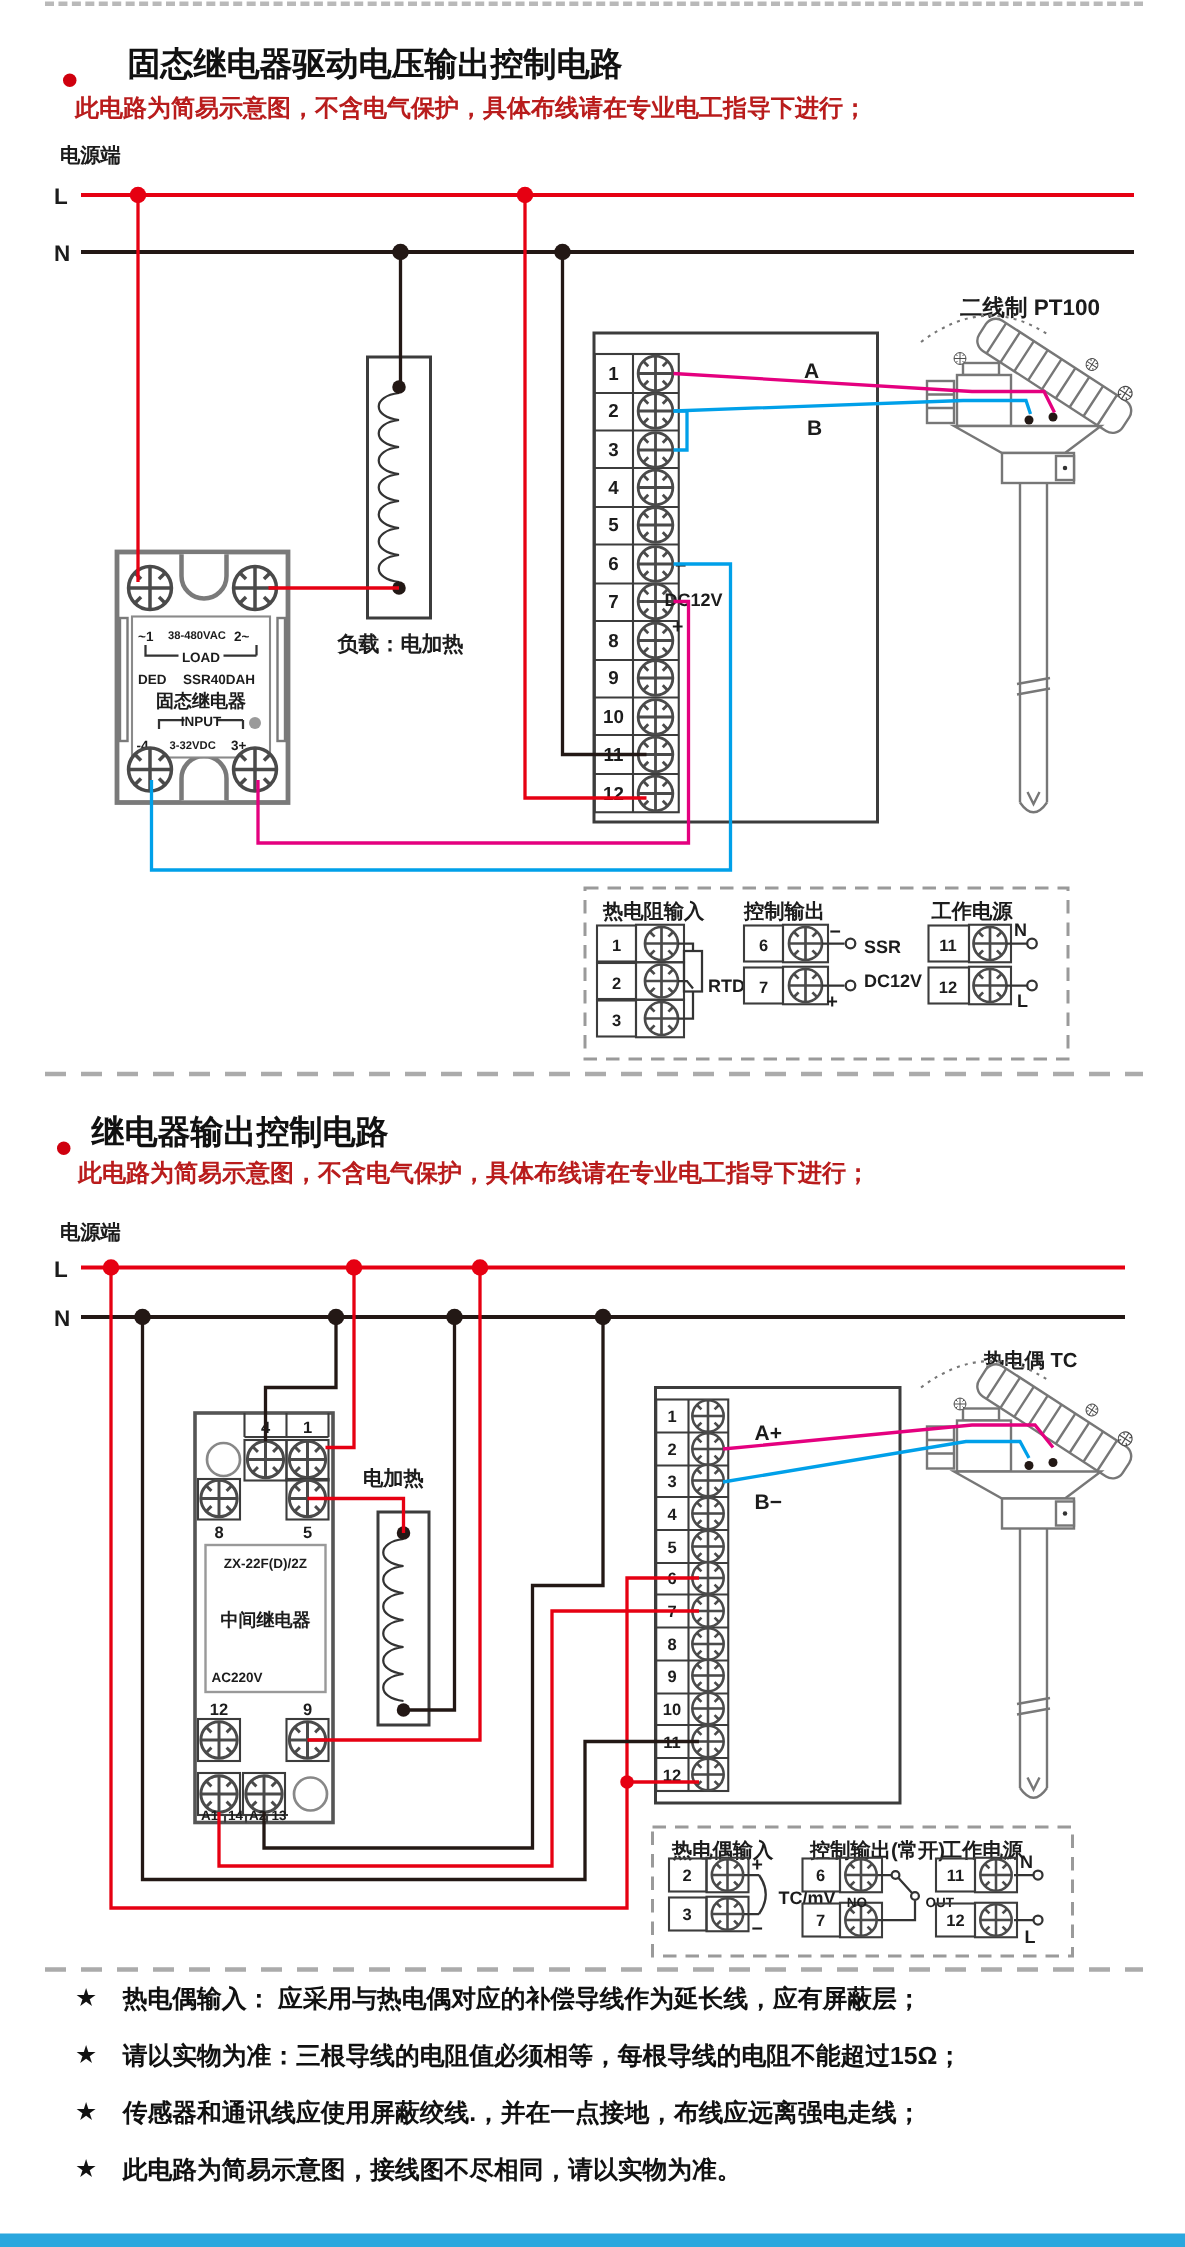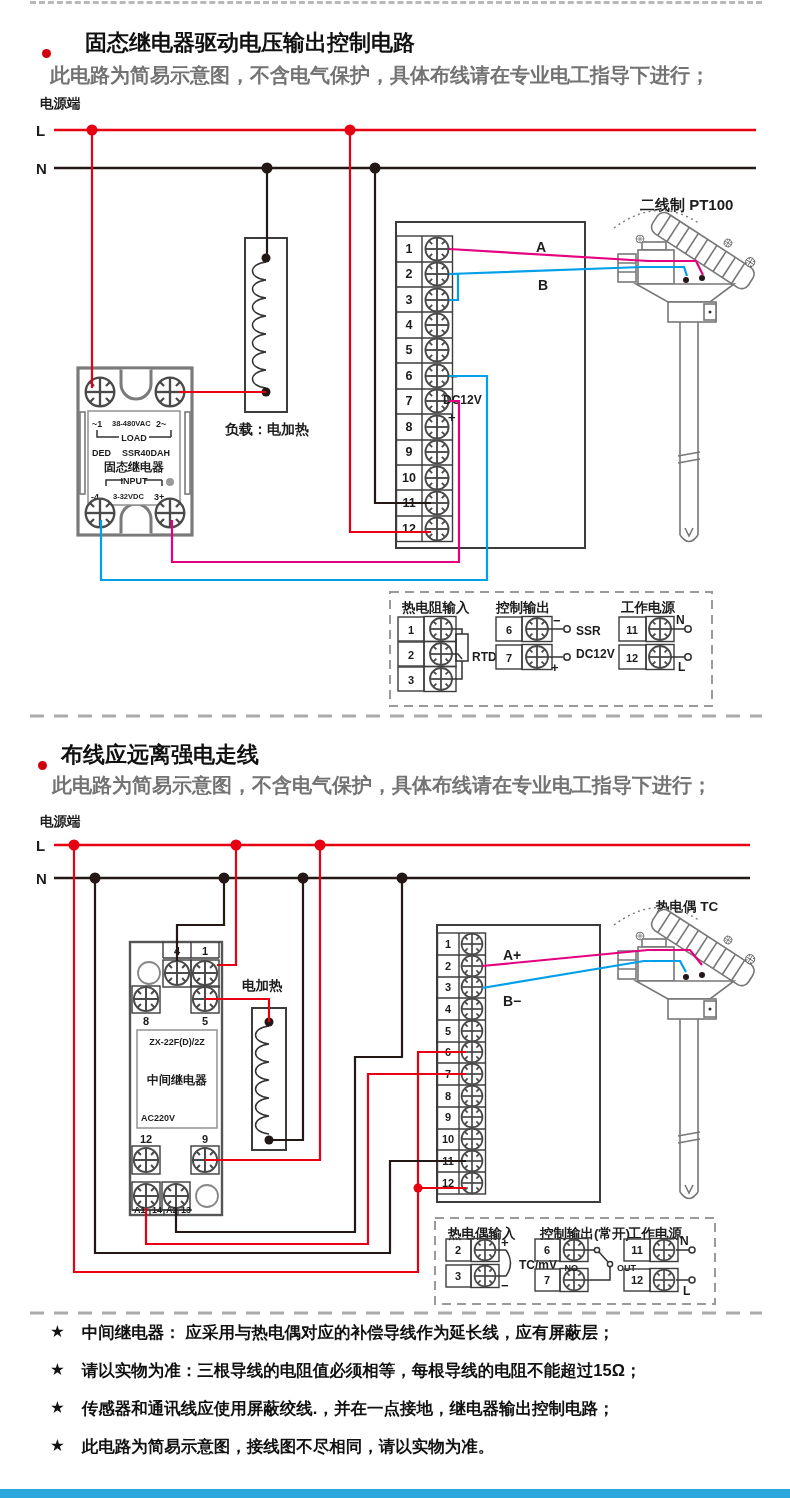--- a/index.html
+++ b/index.html
@@ -1,21 +1,21 @@
 <!DOCTYPE html>
 <html><head>
 <meta charset="utf-8">
 <style>
   html,body{margin:0;padding:0;}
   body{font-family:"Liberation Sans","DejaVu Sans",sans-serif;background:#fff;}
   .page{position:relative;width:790px;height:1498px;background:#fff;overflow:hidden;}
   .dash-top{position:absolute;top:1px;left:30px;width:732px;border-top:3px dashed #b9b9b9;}
   .sec-title{position:absolute;display:flex;align-items:flex-end;font-weight:bold;font-size:22px;color:#111;}
   .bullet{width:9px;height:9px;border-radius:50%;background:#cf000e;flex:0 0 auto;}
-  .sec-sub{position:absolute;font-weight:bold;font-size:20px;color:#737373;}
+  .sec-sub{position:absolute;font-weight:bold;font-size:16px;color:#b91c1c;}
   svg{position:absolute;left:0;}
   svg text{fill:#1c1c1c;font-family:"Liberation Sans","DejaVu Sans",sans-serif;}
   .cjk{font-size:13.5px;font-weight:bold;}
   .cjk14{font-size:14px;font-weight:bold;}
   .cjk15{font-size:15px;font-weight:bold;}
   .ln{font-size:15px;font-weight:bold;}
   .num{font-size:12.5px;font-weight:bold;text-anchor:middle;}
   .num2{font-size:11px;font-weight:bold;text-anchor:middle;}
   .tiny{font-size:9px;font-weight:bold;}
   .tiny2{font-size:7.5px;font-weight:bold;}
@@ -229,21 +229,21 @@
         <circle class="thin" cx="688" cy="657" r="3.2" fill="#fff"></circle>
       <text class="lbl12" x="676" y="624">N</text>
       <text class="lbl12" x="678" y="671">L</text>
     </g>
 
     <path class="sep" d="M30,716 H762"></path>
   </svg>
 
   <div class="sec-title" style="top:740px;left:38px;gap:14px;">
     <span class="bullet"></span>
-    <span>布线应远离强电走线</span>
+    <span>继电器输出控制电路</span>
   </div>
   <div class="sec-sub" style="top:772px;left:52px;">此电路为简易示意图，不含电气保护，具体布线请在专业电工指导下进行；</div>
 
   <svg style="top:812px;" width="790" height="506" viewBox="0 812 790 506">
     <text x="40" y="826" class="cjk">电源端</text>
     <text x="36" y="851" class="ln" fill="#e60012">L</text>
     <text x="36" y="884" class="ln">N</text>
     <path class="pw" stroke="#e60012" d="M54,845 H750"></path>
     <path class="pw" stroke="#231815" d="M54,878 H750"></path>
 
@@ -402,29 +402,29 @@
         <circle class="thin" cx="692" cy="1280" r="3" fill="#fff"></circle>
       <text class="lbl12" x="680" y="1245">N</text>
       <text class="lbl12" x="683" y="1295">L</text>
     </g>
 
     <path class="sep" d="M30,1313 H762"></path>
   </svg>
 
   <div class="fnote" style="top:1322px;">
     <span>★</span>
-    <span>中间继电器： 应采用与热电偶对应的补偿导线作为延长线，应有屏蔽层；</span>
+    <span>热电偶输入： 应采用与热电偶对应的补偿导线作为延长线，应有屏蔽层；</span>
   </div>
   <div class="fnote" style="top:1360px;">
     <span>★</span>
     <span>请以实物为准：三根导线的电阻值必须相等，每根导线的电阻不能超过15Ω；</span>
   </div>
   <div class="fnote" style="top:1398px;">
     <span>★</span>
-    <span>传感器和通讯线应使用屏蔽绞线.，并在一点接地，继电器输出控制电路；</span>
+    <span>传感器和通讯线应使用屏蔽绞线.，并在一点接地，布线应远离强电走线；</span>
   </div>
   <div class="fnote" style="top:1436px;">
     <span>★</span>
     <span>此电路为简易示意图，接线图不尽相同，请以实物为准。</span>
   </div>
 
   <div class="bluebar"></div>
 </div>
 
 </body></html>

